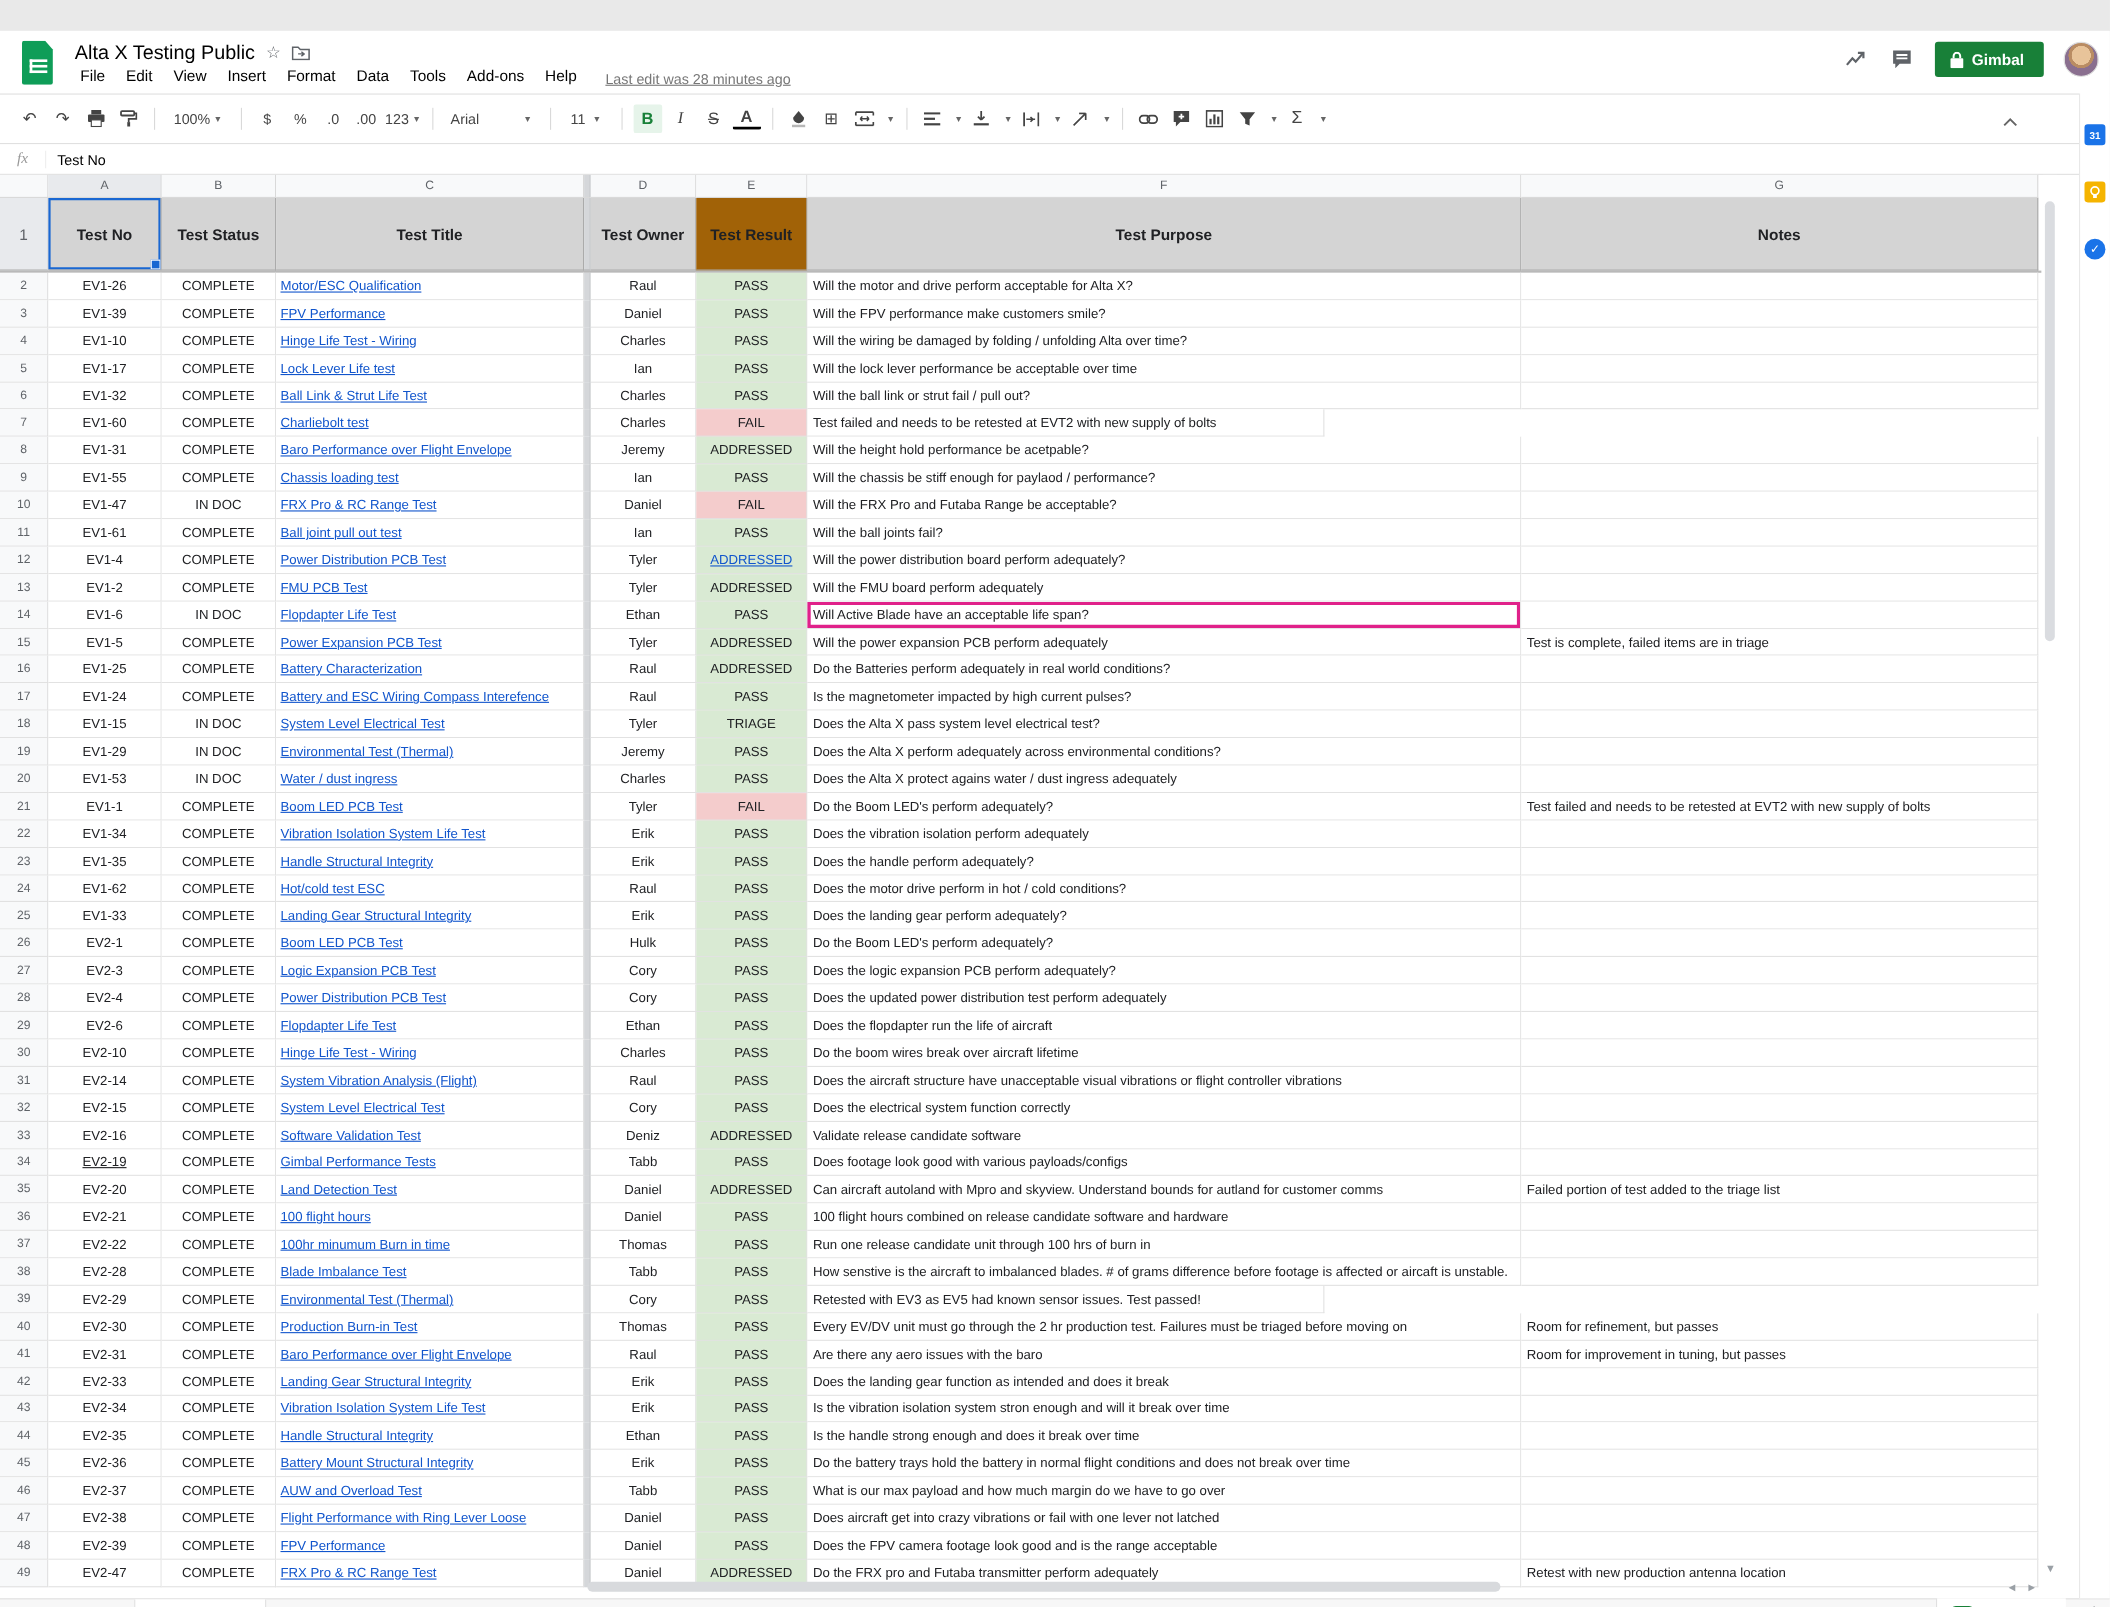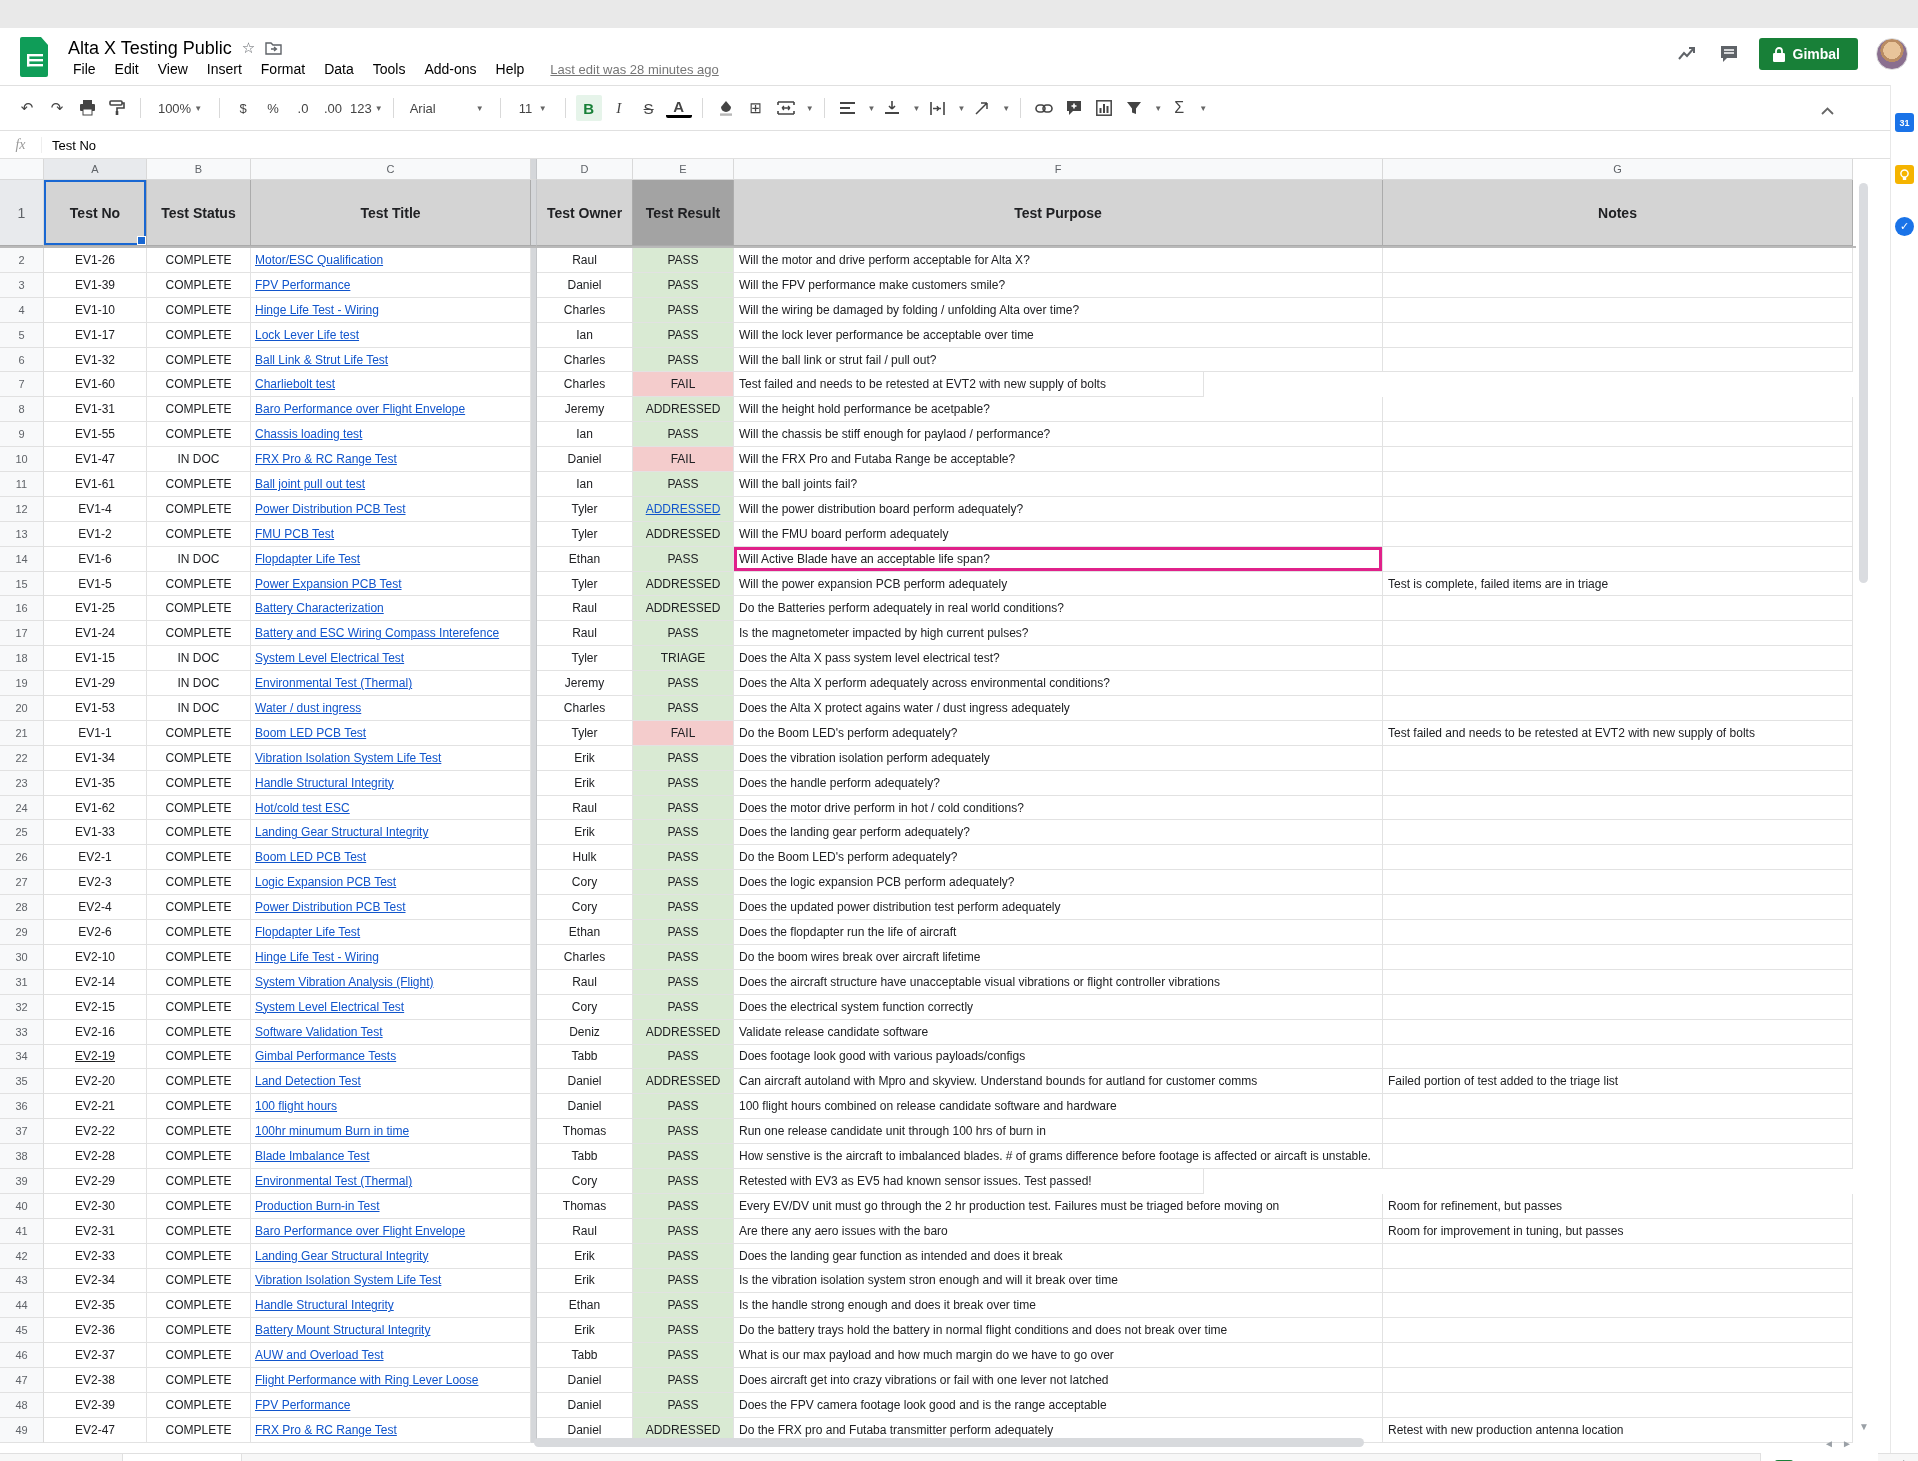--- a/index.html
+++ b/index.html
@@ -7,21 +7,21 @@
   #app {
     position:relative; width:1918px; height:1461px; background:#fff;
     font-family:"Liberation Sans", sans-serif; overflow:hidden; color:#202124;margin-top:28px;
   }
   
   #topbar { position:absolute; top:0; left:0; width:100%; height:57px; background:#fff; }
   #logo { position:absolute; left:20px; top:9px; width:30px; height:40px; }
   #title-row { position:absolute; left:68px; top:8px; height:24px; display:flex; align-items:center; gap:10px; }
   #doc-title { font-size:18px; color:#000; }
   .title-ico { color:#5f6368; font-size:15px; cursor:pointer; }
-  #menu-bar { position:absolute; left:66px; top:31px; display:flex; align-items:center; gap:5px; font-size:14px; color:#000; }
+  #menu-bar { position:absolute; left:66px; top:31px; display:flex; align-items:flex-end; gap:5px; font-size:14px; color:#000; }
   .menu-item { padding:2px 7px; border-radius:2px; cursor:pointer; }
   #last-edit { margin-left:14px; color:#777; font-size:13px; text-decoration:underline; cursor:pointer; }
   #topbar-right { position:absolute; right:10px; top:10px; display:flex; align-items:center; gap:18px; }
   .tb-ico { width:24px; height:24px; color:#5f6368; cursor:pointer; }
   #share-btn { display:flex; align-items:center; gap:8px; background:#188038; color:#fff;
     font-size:14px; font-weight:bold; border-radius:3px; padding:8px 18px 8px 14px; cursor:pointer; }
   #avatar { width:32px; height:32px; border-radius:50%; cursor:pointer;
     background: radial-gradient(circle at 50% 38%, #e8c49a 0 36%, #b98c63 37% 48%, #8a6f8f 49% 100%);
     border:1px solid #ddd; }
   
@@ -323,21 +323,21 @@
     </div>
 
   <div id="rows-area">
     <div class="row" id="row1">
       <div class="cell gutter hl">1</div>
       <div class="cell ca sel">Test No</div>
       <div class="cell cb">Test Status</div>
       <div class="cell cc">Test Title</div>
       <div class="cell fdiv"></div>
       <div class="cell cd">Test Owner</div>
-      <div class="cell ce" style="background:#a3a3a3">Test Result</div>
+      <div class="cell ce" style="background:#a16207">Test Result</div>
       <div class="cell cf" style="justify-content:center">Test Purpose</div>
       <div class="cell cg" style="justify-content:center">Notes</div>
     </div>
 
   <div class="row">
       <div class="cell gutter">2</div>
       <div class="cell ca">EV1-26</div>
       <div class="cell cb">COMPLETE</div>
       <div class="cell cc">
           <span class="lnk">Motor/ESC Qualification</span>

